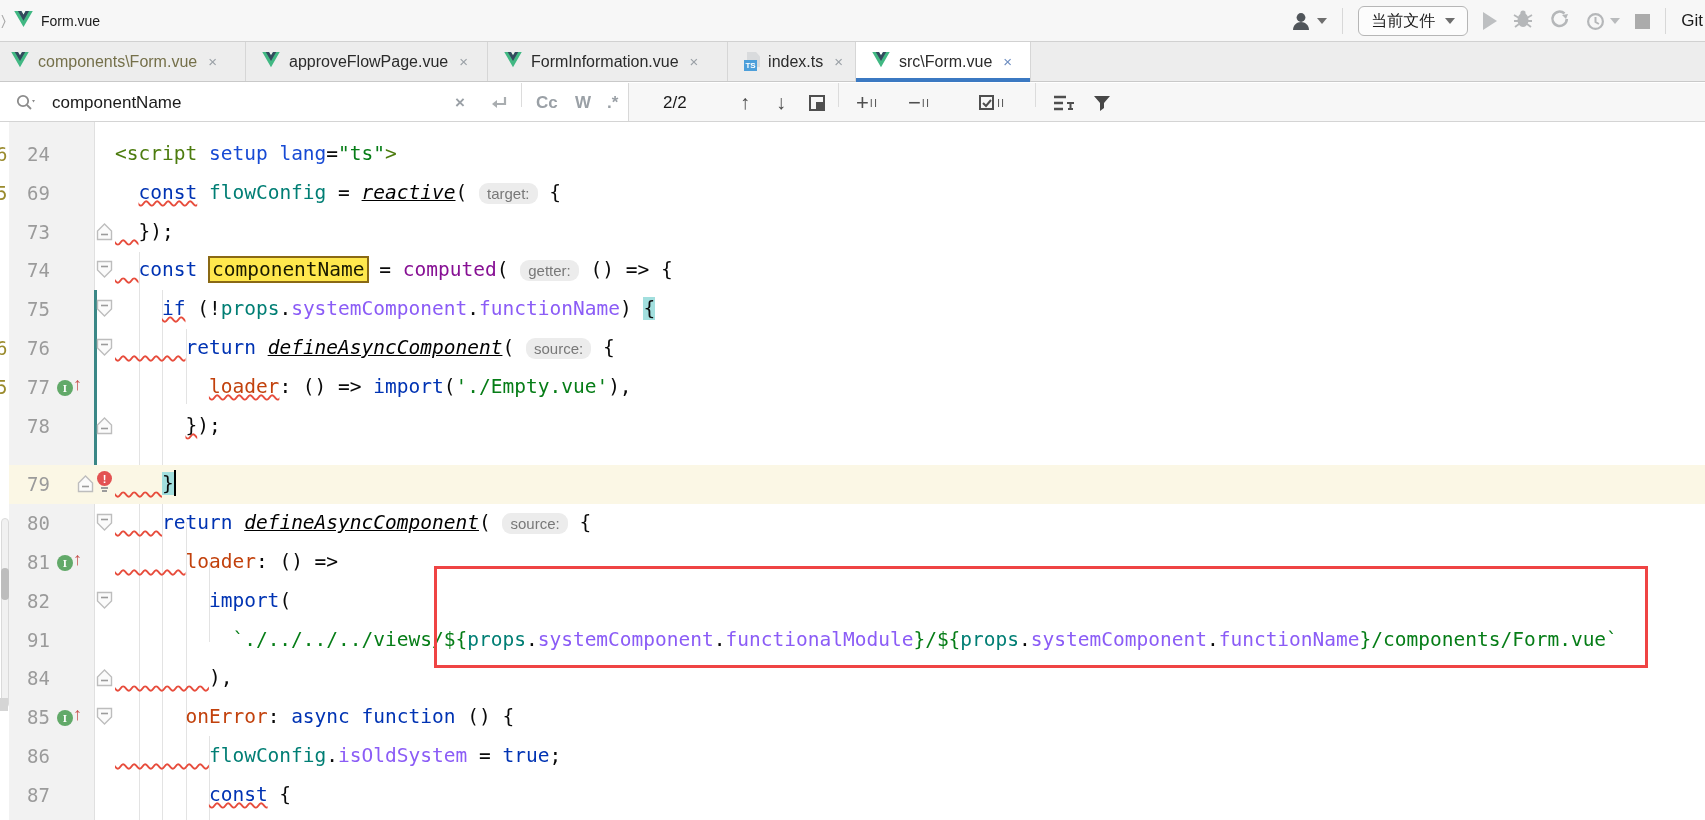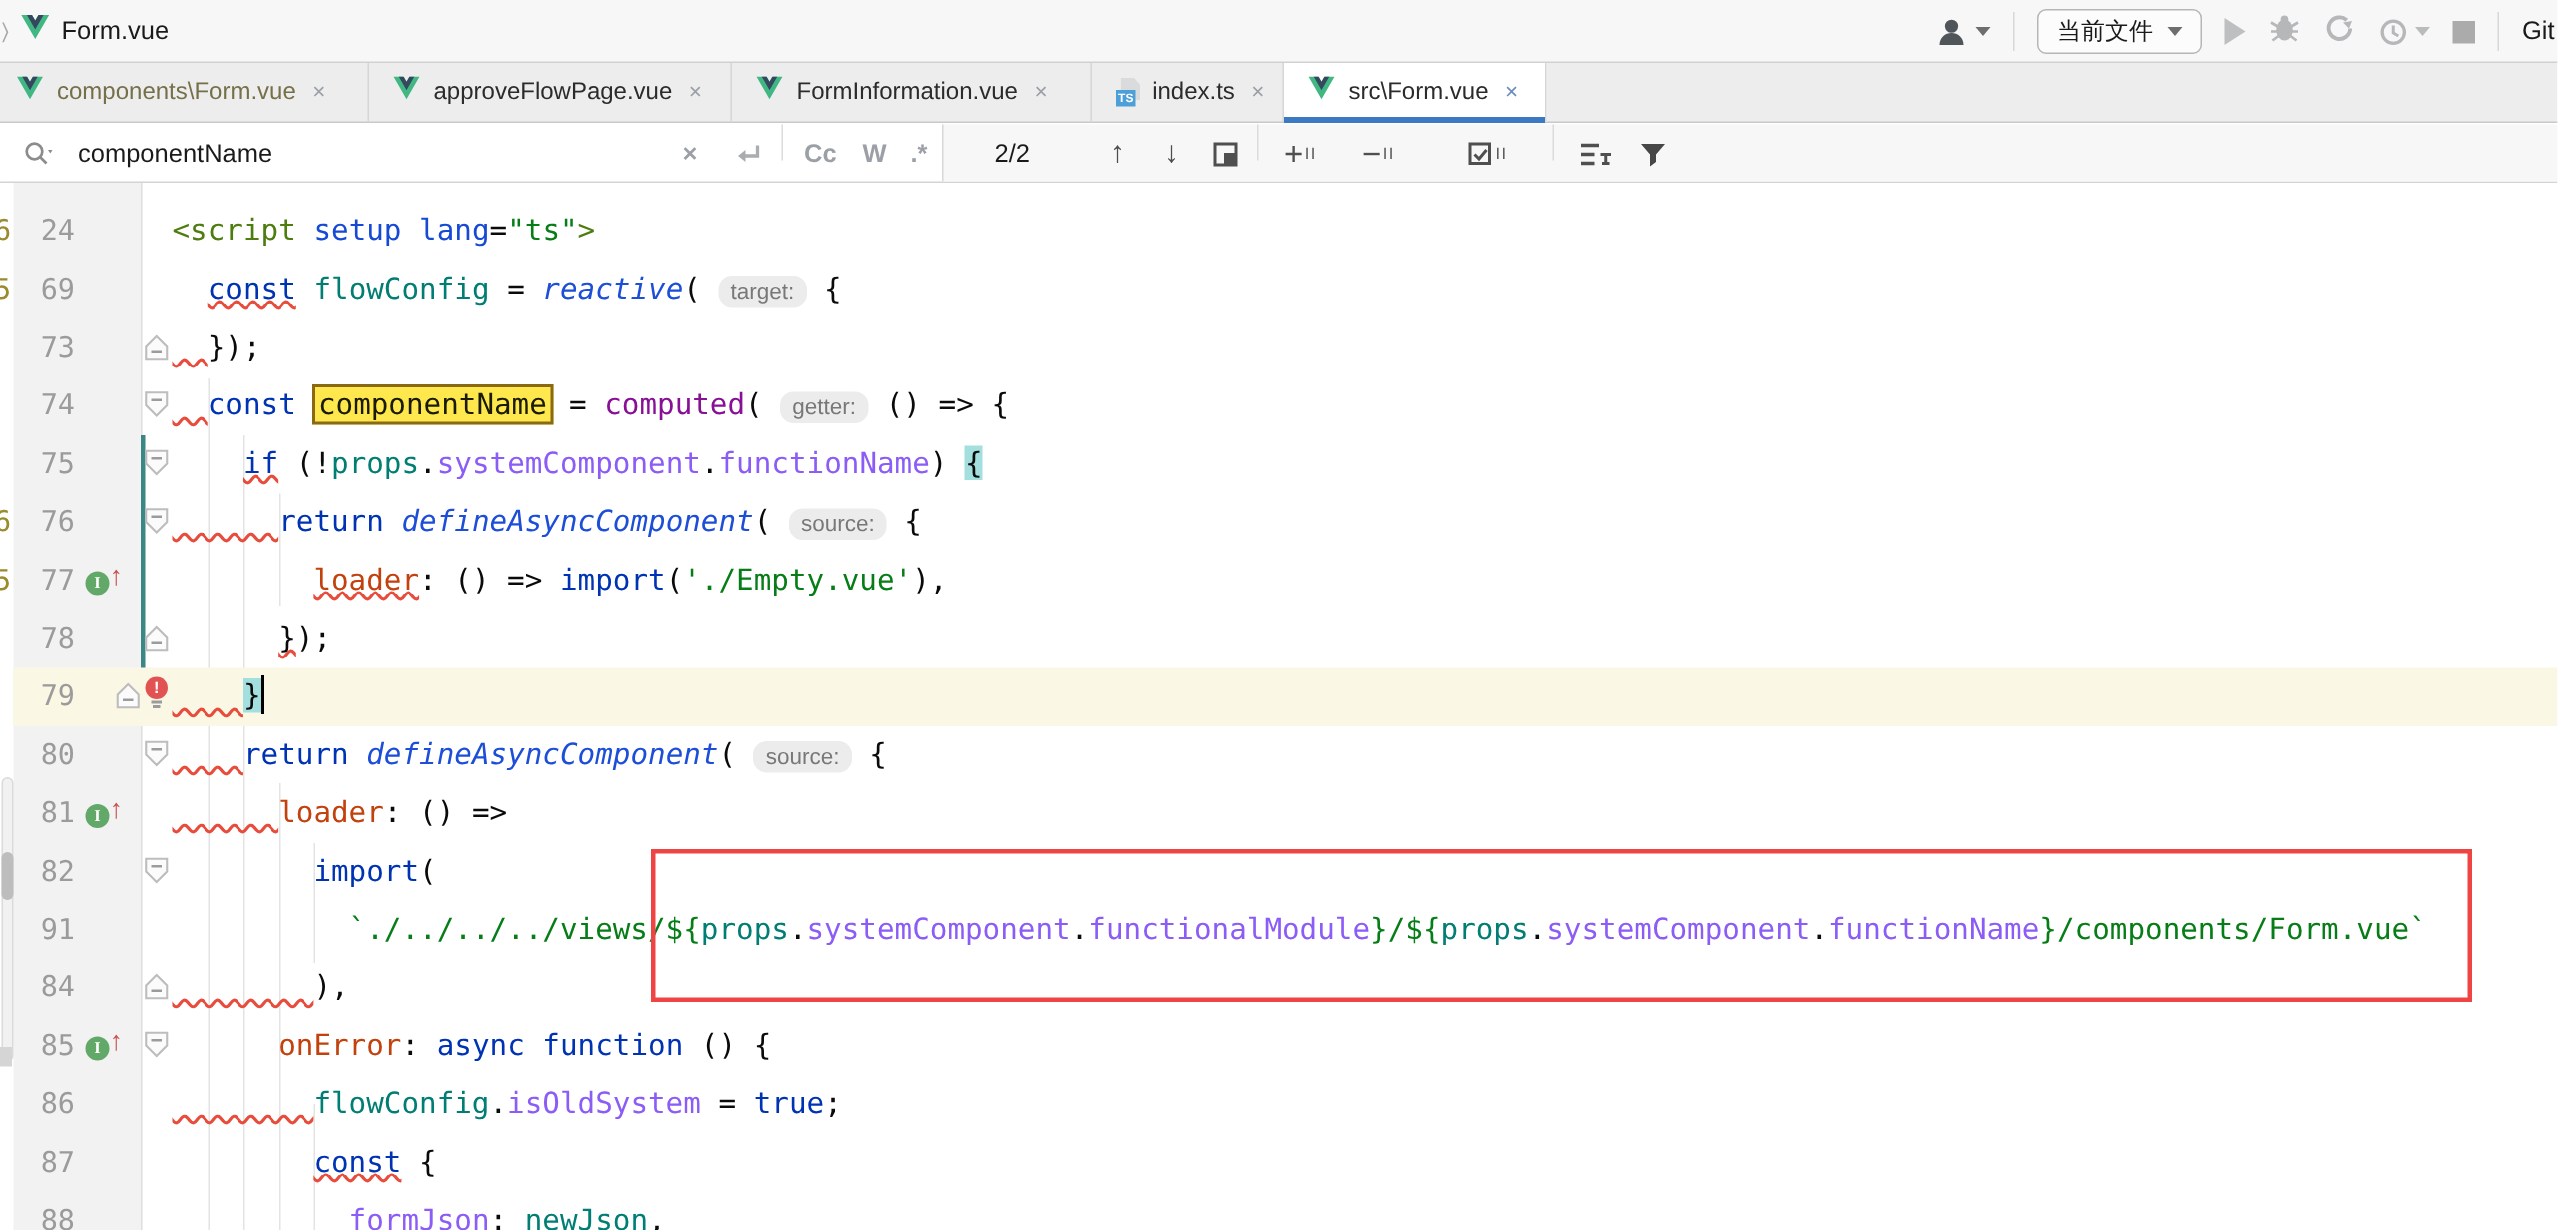--- a/index.html
+++ b/index.html
@@ -5,21 +5,21 @@
   * { margin:0; padding:0; box-sizing:border-box; }
   html,body { width:1705px; height:820px; overflow:hidden; background:#fff;
     font-family:"Liberation Sans","DejaVu Sans",sans-serif; }
   #app { position:relative; width:1705px; height:820px; }
 
   
   .titlebar { position:absolute; left:0; top:0; width:100%; height:42px; background:#F7F7F7;
     border-bottom:1px solid #D1D1D1; }
   .tb-left { position:absolute; left:4px; top:0; height:42px; display:flex; align-items:center; gap:8px; }
   .tb-chevron { color:#A9A9A9; font-size:15px; margin-left:-3px; }
-  .tb-title { font-size:17px; color:#1A1A1A; }
+  .tb-title { font-size:14px; color:#1A1A1A; }
   .tb-right { position:absolute; right:2px; top:0; height:42px; display:flex; align-items:center; gap:15px; }
   .tb-sep { width:1px; height:26px; background:#D8D8D8; }
   .run-config-btn { display:flex; align-items:center; gap:10px; border:1px solid #B6B6B6; border-radius:6px;
     height:30px; padding:0 12px; font-size:16px; color:#1A1A1A; background:#FCFCFC; }
   .caret-down { width:0; height:0; border-left:5px solid transparent; border-right:5px solid transparent;
     border-top:6px solid #6E6E6E; display:inline-block; }
   .caret-down.dim { border-top-color:#B9BBBD; }
   .toolbar-icon { display:flex; align-items:center; gap:4px; }
   .play-tri { width:0; height:0; border-top:9px solid transparent; border-bottom:9px solid transparent;
     border-left:14px solid #BDBFC1; }
@@ -53,34 +53,34 @@
   .sb-sub { font-size:11px; color:#5A5A5A; margin-left:1px; letter-spacing:1px; }
   .sb-sep { width:1px; height:24px; background:#DCDCDC; }
   .arrow-glyph { font-size:20px; color:#4D4D4D; }
 
   
   .editor { position:absolute; left:0; top:122px; width:100%; height:698px; background:#fff; }
   .gutter-bg { position:absolute; left:9px; top:0; width:86px; height:100%; background:#F2F2F2;
     border-right:1px solid #E0E0E0; z-index:0; }
   .lines { position:absolute; left:0; top:13px; width:100%; z-index:2; }
   .line { position:relative; height:38.8px; }
-  .line.current { background:linear-gradient(to right, rgba(0,0,0,0) 9px, #FBF7E5 9px); }
+  .line.current { background:linear-gradient(to right, rgba(0,0,0,0) 9px, #FBF7E5 9px);margin-top:20px; }
   .lnum { position:absolute; left:14px; width:36px; top:0; line-height:38.8px; text-align:right;
     font-family:"DejaVu Sans Mono","Liberation Mono",monospace; font-size:19px; color:#9B9B9B; }
   .gicon { position:absolute; left:57px; top:6px; }
   .gfold { position:absolute; left:96px; top:9px; }
   .line.current .gfold { left:77px; }
   .gbulb { position:absolute; left:97px; top:6px; }
   .ldigit { position:absolute; left:-4px; top:0; line-height:38.8px;
     font-family:"DejaVu Sans Mono","Liberation Mono",monospace; font-size:19px; color:#9A8B2D; }
   .code { position:absolute; left:115px; top:0; line-height:38.8px; white-space:pre;
     font-family:"DejaVu Sans Mono","Liberation Mono",monospace; font-size:19.5px; color:#0A0A0A; }
 
   .tk-k { color:#0033B3; }
-  .tk-f { color:#1d4ed8; font-style:italic; }
+  .tk-f { color:#000000; font-style:italic;text-decoration:underline; }
   .tk-F { color:#871094; }
   .tk-v { color:#007E74; }
   .tk-p { color:#8b5cf6; }
   .tk-s { color:#067D17; }
   .tk-K { color:#c2410c; }
   .tk-t { color:#4d7c0f; }
   .tk-a { color:#174AD4; }
   .tk-i { color:#067D17; }
   .tk-pl { color:#0A0A0A; }
   .tk-hlY { background:#FFE84D; border:2px solid #8A6914; padding:0 2px; margin:-2px -1px; color:#1A1A00; }

